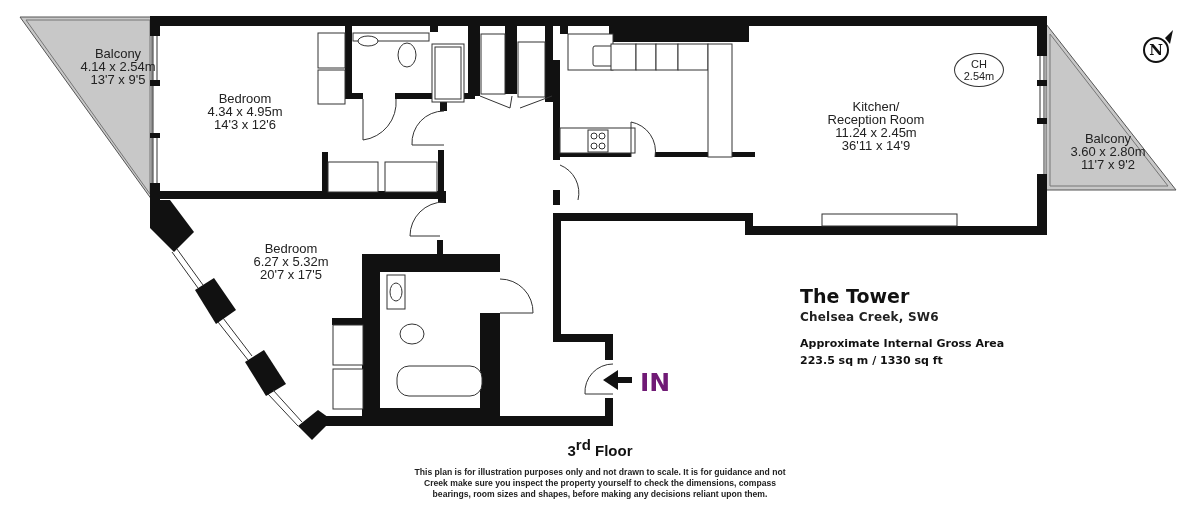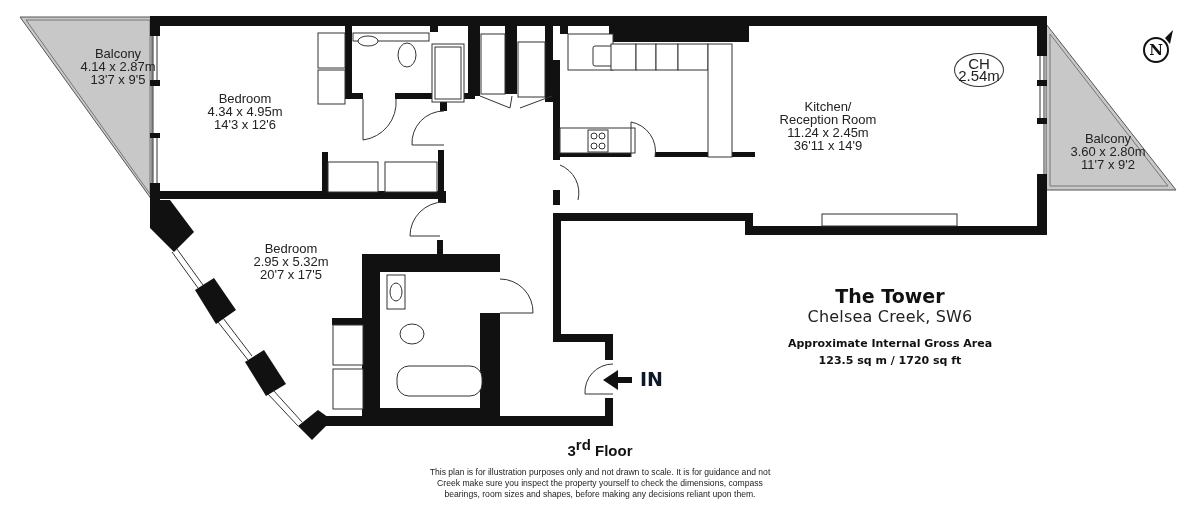--- a/index.html
+++ b/index.html
@@ -1,28 +1,28 @@
 <!DOCTYPE html>
 <html><head>
 <meta charset="utf-8">
 <style>
   html, body { margin: 0; padding: 0; background: #ffffff; }
   body { width: 1200px; height: 517px; position: relative; overflow: hidden; font-family: "Liberation Sans", sans-serif; color: #1a1a1a; }
   #plan { position: absolute; left: 0; top: 0; width: 1200px; height: 517px; }
   .lbl { position: absolute; text-align: center; font-family: "Liberation Sans", sans-serif; font-size: 13px; line-height: 13px; color: #222; white-space: nowrap; }
   .lbl div { display: block; }
-  .title { position: absolute; left: 760px; top: 285px; width: 260px; text-align: center; }
+  .title { position: absolute; left: 800px; top: 285px; width: 260px; text-align: left; }
   .title .t1 { font-family: "DejaVu Sans", sans-serif; font-weight: bold; font-size: 19px; line-height: 22px; color: #111; }
-  .title .t2 { font-family: "DejaVu Sans", sans-serif; font-size: 16px; line-height: 20px; color: #222; font-weight: normal; letter-spacing: 0.2px; }
+  .title .t2 { font-family: "DejaVu Sans", sans-serif; font-size: 12px; line-height: 20px; color: #222; font-weight: bold; letter-spacing: 0.2px; }
   .title .t3 { font-family: "DejaVu Sans", sans-serif; font-weight: bold; font-size: 11px; line-height: 17px; margin-top: 8px; color: #111; }
   .floor { position: absolute; left: 520px; top: 436px; width: 160px; text-align: center; font-family: "Liberation Sans", sans-serif; font-weight: bold; font-size: 15px; color: #111; }
   .floor sup { font-size: 15px; }
-  .disclaimer { position: absolute; left: 400px; top: 467px; width: 400px; text-align: center; font-family: "Liberation Sans", sans-serif; font-size: 8.6px; line-height: 11px; color: #222; }
-  .in-label { position: absolute; left: 640px; top: 368px; font-family: "DejaVu Sans", sans-serif; font-weight: bold; font-size: 19px; color: #0f172a; }
-  .ch { position: absolute; left: 954px; top: 53px; width: 50px; height: 34px; border: 1px solid #333; border-radius: 50%; text-align: center; font-size: 15px; line-height: 12px; padding-top: 4px; box-sizing: border-box; color: #222; }
+  .disclaimer { position: absolute; left: 400px; top: 467px; width: 400px; text-align: center; font-family: "Liberation Sans", sans-serif; font-size: 8.6px; line-height: 11px; color: #222; font-weight: bold; }
+  .in-label { position: absolute; left: 640px; top: 368px; font-family: "DejaVu Sans", sans-serif; font-weight: bold; font-size: 25px; color: #701a75; }
+  .ch { position: absolute; left: 954px; top: 53px; width: 50px; height: 34px; border: 1px solid #333; border-radius: 50%; text-align: center; font-size: 11px; line-height: 12px; padding-top: 4px; box-sizing: border-box; color: #222; }
   .compass { position: absolute; left: 1140px; top: 34px; width: 30px; height: 30px; }
   .compass .n { position: absolute; left: 3px; top: 3px; width: 22px; height: 22px; border: 2px solid #111; border-radius: 50%; text-align: center; font-family: "DejaVu Serif", serif; font-weight: bold; font-size: 15px; line-height: 22px; color: #111; }
 </style>
 </head>
 <body>
 
 <svg id="plan" viewBox="0 0 1200 517" xmlns="http://www.w3.org/2000/svg">
 
   <g>
     <polygon points="20,17 152,17 152,200" fill="#c8c8c8" stroke="#555" stroke-width="1"></polygon>
@@ -178,66 +178,66 @@
     <polygon points="603,380 618,370 618,377 632,377 632,383 618,383 618,390"></polygon>
   </g>
 
   <g>
     <polygon points="1173,30 1165,38 1170,44" fill="#111"></polygon>
   </g>
 </svg>
 
 <div class="lbl" style="left:68px; top:47px; width:100px;">
   <div>Balcony</div>
-  <div>4.14 x 2.87m</div>
+  <div>4.14 x 2.54m</div>
   <div>13'7 x 9'5</div>
 </div>
 
 <div class="lbl" style="left:190px; top:92px; width:110px;">
   <div>Bedroom</div>
   <div>4.34 x 4.95m</div>
   <div>14'3 x 12'6</div>
 </div>
 
-<div class="lbl" style="left:768px; top:100px; width:120px;">
+<div class="lbl" style="left:816px; top:100px; width:120px;">
   <div>Kitchen/</div>
   <div>Reception Room</div>
   <div>11.24 x 2.45m</div>
   <div>36'11 x 14'9</div>
 </div>
 
 <div class="lbl" style="left:1068px; top:132px; width:80px;">
   <div>Balcony</div>
   <div>3.60 x 2.80m</div>
   <div>11'7 x 9'2</div>
 </div>
 
 <div class="lbl" style="left:236px; top:242px; width:110px;">
   <div>Bedroom</div>
-  <div>2.95 x 5.32m</div>
+  <div>6.27 x 5.32m</div>
   <div>20'7 x 17'5</div>
 </div>
 
 <div class="ch">
   <div>CH</div>
   <div>2.54m</div>
 </div>
 
 <div class="compass">
   <div class="n">N</div>
 </div>
 
 <div class="in-label">IN</div>
 
 <div class="title">
   <div class="t1">The Tower</div>
   <div class="t2">Chelsea Creek, SW6</div>
   <div class="t3">
     <div>Approximate Internal Gross Area</div>
-    <div>123.5 sq m / 1720 sq ft</div>
+    <div>223.5 sq m / 1330 sq ft</div>
   </div>
 </div>
 
 <div class="floor"><span>3</span><sup>rd</sup> <span>Floor</span></div>
 
 <div class="disclaimer">
   <div>This plan is for illustration purposes only and not drawn to scale. It is for guidance and not</div>
   <div>Creek make sure you inspect the property yourself to check the dimensions, compass</div>
   <div>bearings, room sizes and shapes, before making any decisions reliant upon them.</div>
 </div>

